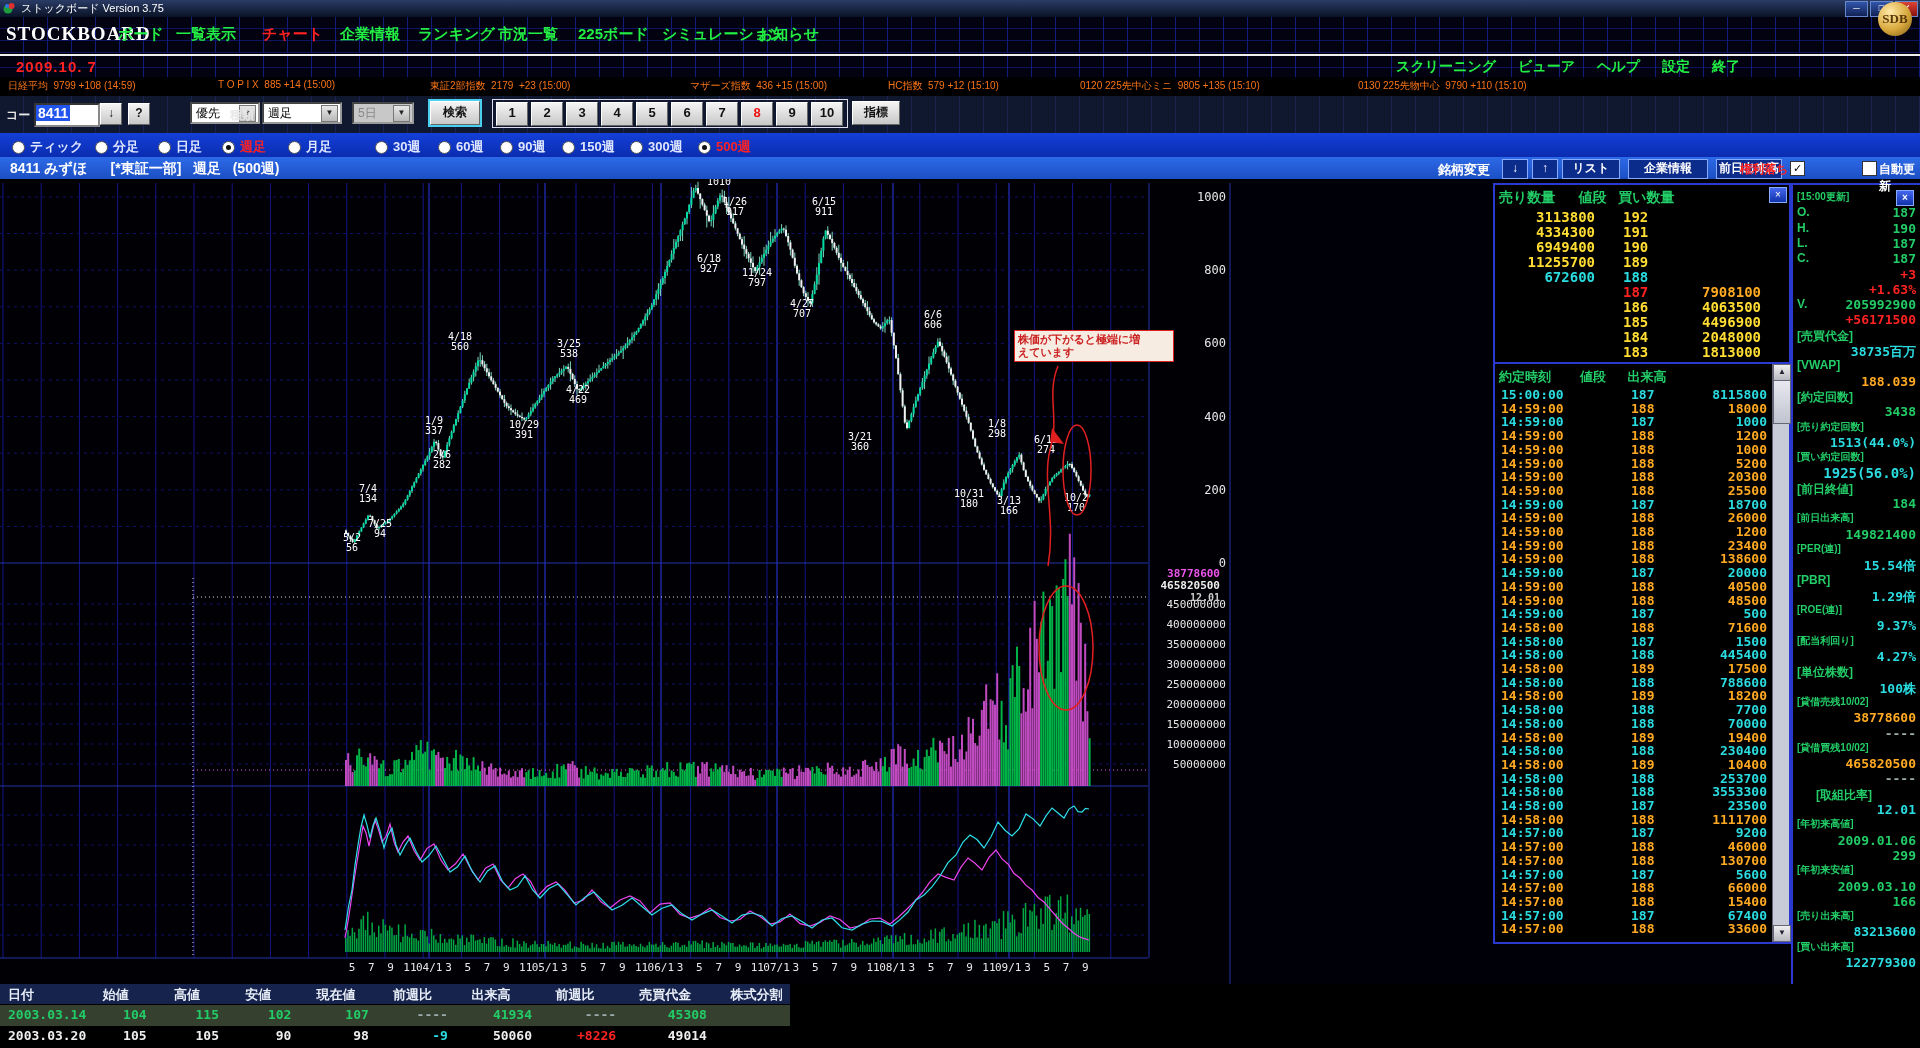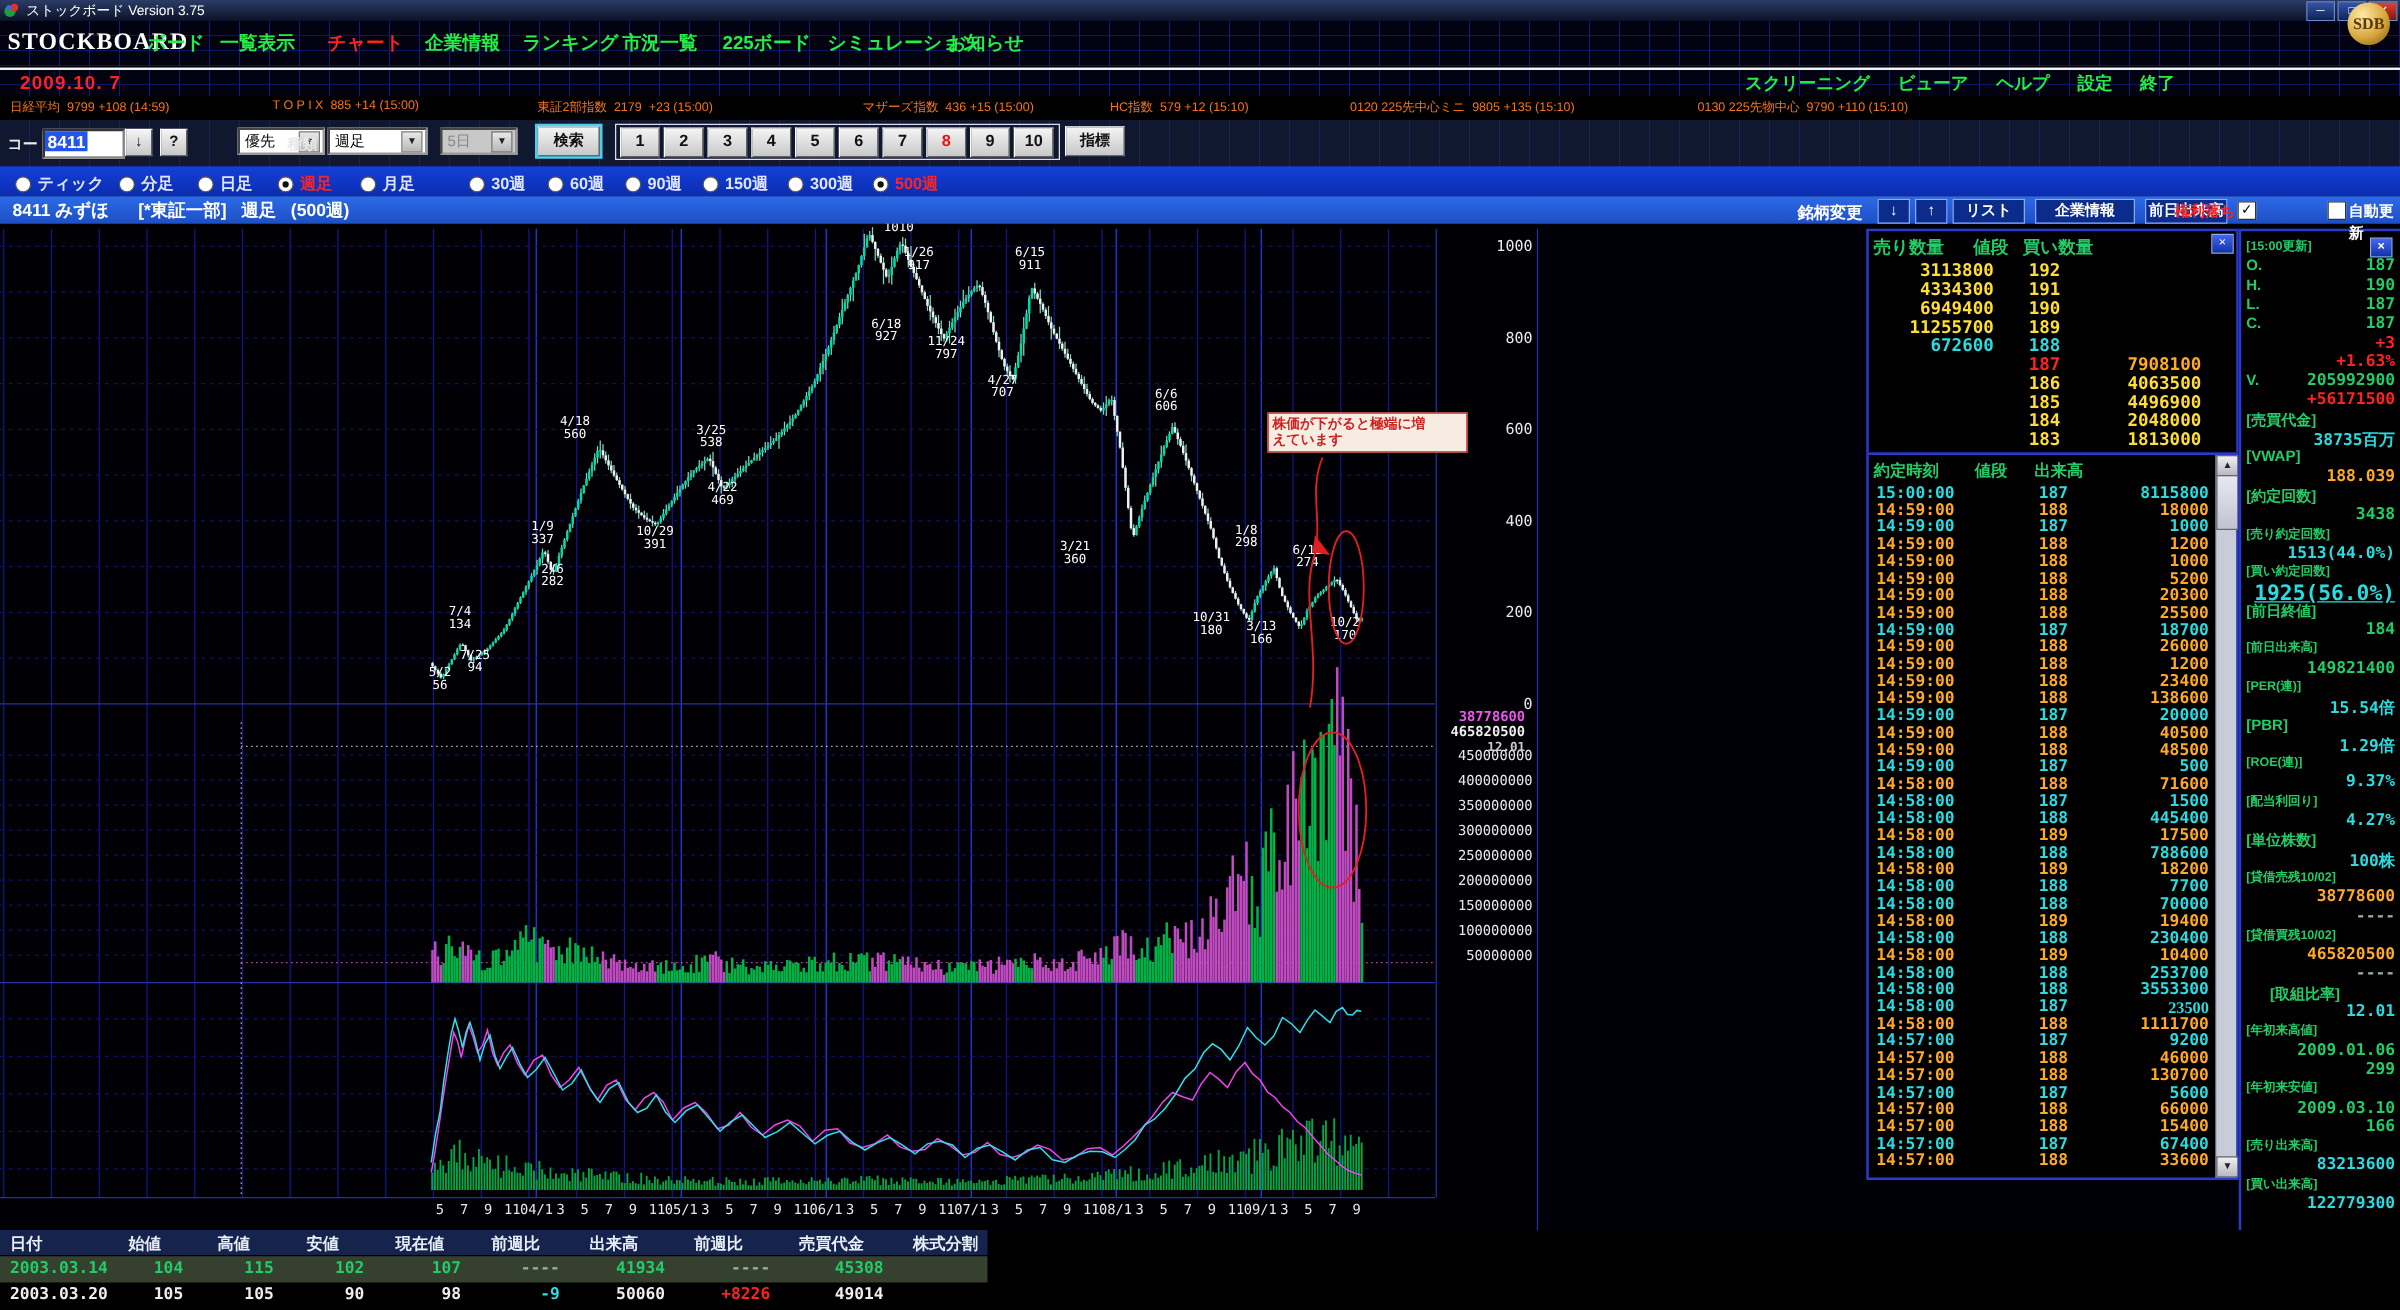--- a/index.html
+++ b/index.html
@@ -1802,21 +1802,21 @@
     <div class="tk-row mono c-o" style="top:297px;font-size:13px;"><span style="position:absolute;left:6px;">14:58:00</span><span style="position:absolute;left:136px;">189</span><span style="position:absolute;right:22px;">17500</span></div>
     <div class="tk-row mono c-c" style="top:310.7px;font-size:13px;"><span style="position:absolute;left:6px;">14:58:00</span><span style="position:absolute;left:136px;">188</span><span style="position:absolute;right:22px;">788600</span></div>
     <div class="tk-row mono c-o" style="top:324.4px;font-size:13px;"><span style="position:absolute;left:6px;">14:58:00</span><span style="position:absolute;left:136px;">189</span><span style="position:absolute;right:22px;">18200</span></div>
     <div class="tk-row mono c-c" style="top:338.09999999999997px;font-size:13px;"><span style="position:absolute;left:6px;">14:58:00</span><span style="position:absolute;left:136px;">188</span><span style="position:absolute;right:22px;">7700</span></div>
     <div class="tk-row mono c-c" style="top:351.79999999999995px;font-size:13px;"><span style="position:absolute;left:6px;">14:58:00</span><span style="position:absolute;left:136px;">188</span><span style="position:absolute;right:22px;">70000</span></div>
     <div class="tk-row mono c-o" style="top:365.5px;font-size:13px;"><span style="position:absolute;left:6px;">14:58:00</span><span style="position:absolute;left:136px;">189</span><span style="position:absolute;right:22px;">19400</span></div>
     <div class="tk-row mono c-c" style="top:379.2px;font-size:13px;"><span style="position:absolute;left:6px;">14:58:00</span><span style="position:absolute;left:136px;">188</span><span style="position:absolute;right:22px;">230400</span></div>
     <div class="tk-row mono c-o" style="top:392.9px;font-size:13px;"><span style="position:absolute;left:6px;">14:58:00</span><span style="position:absolute;left:136px;">189</span><span style="position:absolute;right:22px;">10400</span></div>
     <div class="tk-row mono c-c" style="top:406.59999999999997px;font-size:13px;"><span style="position:absolute;left:6px;">14:58:00</span><span style="position:absolute;left:136px;">188</span><span style="position:absolute;right:22px;">253700</span></div>
     <div class="tk-row mono c-c" style="top:420.29999999999995px;font-size:13px;"><span style="position:absolute;left:6px;">14:58:00</span><span style="position:absolute;left:136px;">188</span><span style="position:absolute;right:22px;">3553300</span></div>
-    <div class="tk-row mono c-c" style="top:434px;font-size:13px;"><span style="position:absolute;left:6px;">14:58:00</span><span style="position:absolute;left:136px;">187</span><span style="position:absolute;right:22px;font-family:Liberation Serif, serif;">23500</span></div>
+    <div class="tk-row mono c-c" style="top:434px;font-size:13px;"><span style="position:absolute;left:6px;">14:58:00</span><span style="position:absolute;left:136px;">187</span><span style="position:absolute;right:22px;">23500</span></div>
     <div class="tk-row mono c-o" style="top:447.7px;font-size:13px;"><span style="position:absolute;left:6px;">14:58:00</span><span style="position:absolute;left:136px;">188</span><span style="position:absolute;right:22px;">1111700</span></div>
     <div class="tk-row mono c-c" style="top:461.4px;font-size:13px;"><span style="position:absolute;left:6px;">14:57:00</span><span style="position:absolute;left:136px;">187</span><span style="position:absolute;right:22px;">9200</span></div>
     <div class="tk-row mono c-o" style="top:475.09999999999997px;font-size:13px;"><span style="position:absolute;left:6px;">14:57:00</span><span style="position:absolute;left:136px;">188</span><span style="position:absolute;right:22px;">46000</span></div>
     <div class="tk-row mono c-o" style="top:488.79999999999995px;font-size:13px;"><span style="position:absolute;left:6px;">14:57:00</span><span style="position:absolute;left:136px;">188</span><span style="position:absolute;right:22px;">130700</span></div>
     <div class="tk-row mono c-c" style="top:502.5px;font-size:13px;"><span style="position:absolute;left:6px;">14:57:00</span><span style="position:absolute;left:136px;">187</span><span style="position:absolute;right:22px;">5600</span></div>
     <div class="tk-row mono c-o" style="top:516.2px;font-size:13px;"><span style="position:absolute;left:6px;">14:57:00</span><span style="position:absolute;left:136px;">188</span><span style="position:absolute;right:22px;">66000</span></div>
     <div class="tk-row mono c-o" style="top:529.9px;font-size:13px;"><span style="position:absolute;left:6px;">14:57:00</span><span style="position:absolute;left:136px;">188</span><span style="position:absolute;right:22px;">15400</span></div>
     <div class="tk-row mono c-c" style="top:543.6px;font-size:13px;"><span style="position:absolute;left:6px;">14:57:00</span><span style="position:absolute;left:136px;">187</span><span style="position:absolute;right:22px;">67400</span></div>
     <div class="tk-row mono c-o" style="top:557.3px;font-size:13px;"><span style="position:absolute;left:6px;">14:57:00</span><span style="position:absolute;left:136px;">188</span><span style="position:absolute;right:22px;">33600</span></div>
   </div>
@@ -1876,21 +1876,21 @@
     <div class="st-line" style="top:234.5px;">
       <span class="st-l c-g" style="font-size:10px;">[売り約定回数]</span>
     </div>
     <div class="st-line" style="top:249.8px;">
       <span class="st-v mono c-c" style="font-size:13px;">1513(44.0%)</span>
     </div>
     <div class="st-line" style="top:265.1px;">
       <span class="st-l c-g" style="font-size:10px;">[買い約定回数]</span>
     </div>
     <div class="st-line" style="top:280.40000000000003px;">
-      <span class="st-v mono c-c" style="font-size:17px;text-decoration:underline;">1925(56.0%)</span>
+      <span class="st-v mono c-c" style="font-size:14px;">1925(56.0%)</span>
     </div>
     <div class="st-line" style="top:295.7px;">
       <span class="st-l c-g" style="font-size:12px;">[前日終値]</span>
     </div>
     <div class="st-line" style="top:311px;">
       <span class="st-v mono c-g" style="font-size:13px;">184</span>
     </div>
     <div class="st-line" style="top:326.3px;">
       <span class="st-l c-g" style="font-size:10px;">[前日出来高]</span>
     </div>

